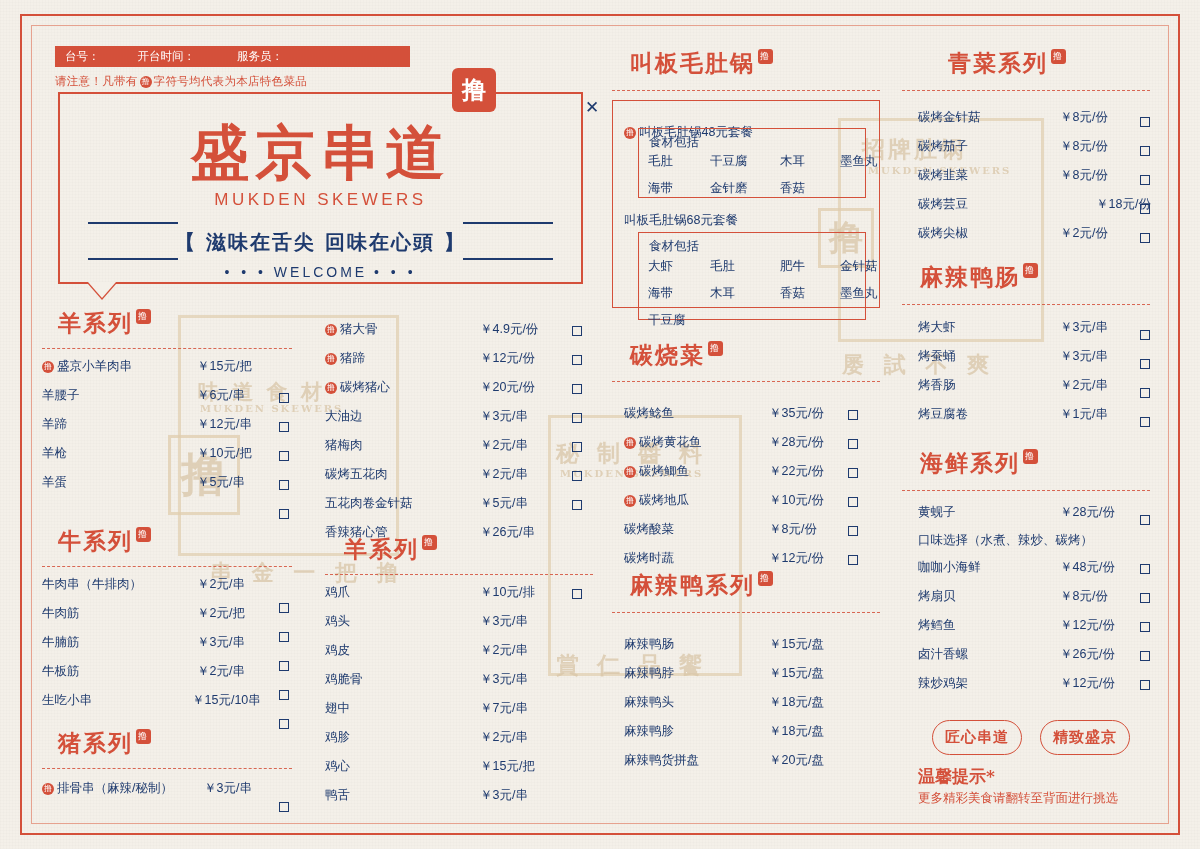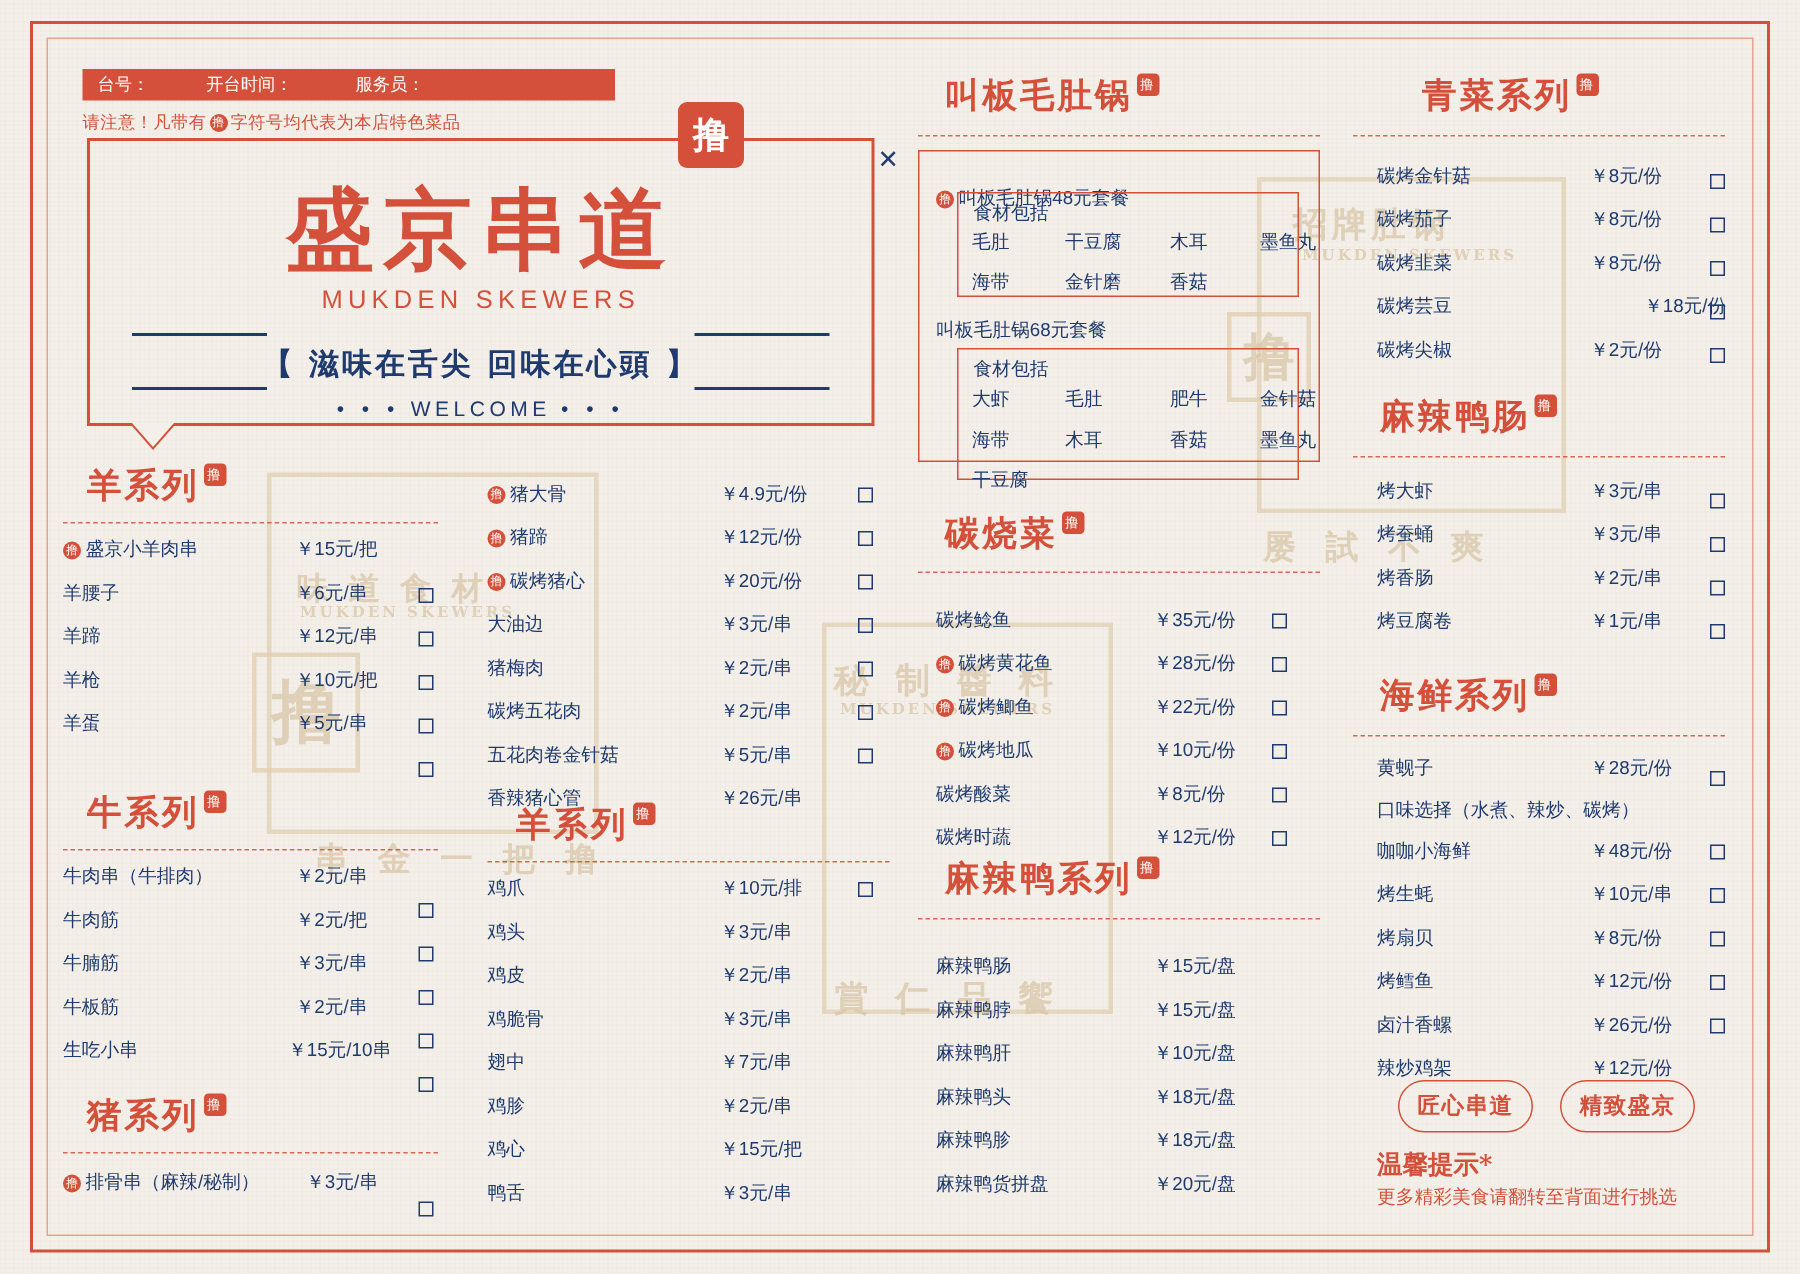--- a/index.html
+++ b/index.html
@@ -459,24 +459,20 @@
   <div class="rows" style="left:624px;top:630px;width:260px;">
     <div class="row">
         <span class="nm">麻辣鸭肠</span>
         <span class="pr" style="left:145px;">￥15元/盘</span>
       </div>
     <div class="row">
         <span class="nm">麻辣鸭脖</span>
         <span class="pr" style="left:145px;">￥15元/盘</span>
       </div>
     <div class="row">
-        <span class="nm">麻辣鸭肝</span>
-        <span class="pr" style="left:145px;">￥10元/盘</span>
-      </div>
-    <div class="row">
         <span class="nm">麻辣鸭头</span>
         <span class="pr" style="left:145px;">￥18元/盘</span>
       </div>
     <div class="row">
         <span class="nm">麻辣鸭胗</span>
         <span class="pr" style="left:145px;">￥18元/盘</span>
       </div>
     <div class="row">
         <span class="nm">麻辣鸭货拼盘</span>
         <span class="pr" style="left:145px;">￥20元/盘</span>
@@ -550,24 +546,20 @@
     <div class="row">
         <span class="nm">黄蚬子</span>
         <span class="pr" style="left:142px;">￥28元/份</span>
       </div>
     <div class="row" style="height:26px;">
         <span class="nm">口味选择（水煮、辣炒、碳烤）</span>
       </div>
     <div class="row">
         <span class="nm">咖咖小海鲜</span>
         <span class="pr" style="left:142px;">￥48元/份</span>
-      </div>
-    <div class="row">
-        <span class="nm">烤生蚝</span>
-        <span class="pr" style="left:142px;">￥10元/串</span>
       </div>
     <div class="row">
         <span class="nm">烤扇贝</span>
         <span class="pr" style="left:142px;">￥8元/份</span>
       </div>
     <div class="row">
         <span class="nm">烤鳕鱼</span>
         <span class="pr" style="left:142px;">￥12元/份</span>
       </div>
     <div class="row">

